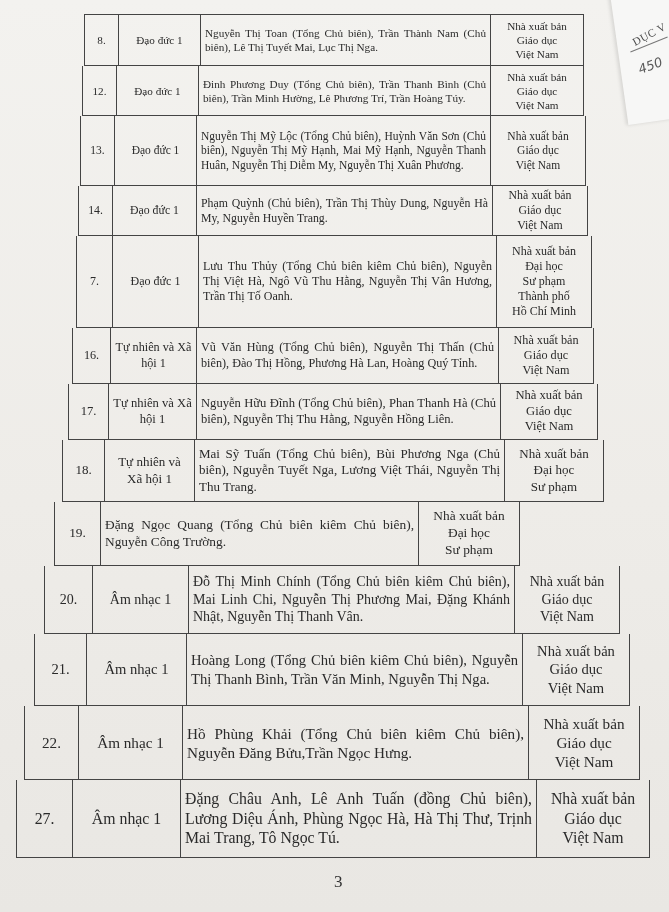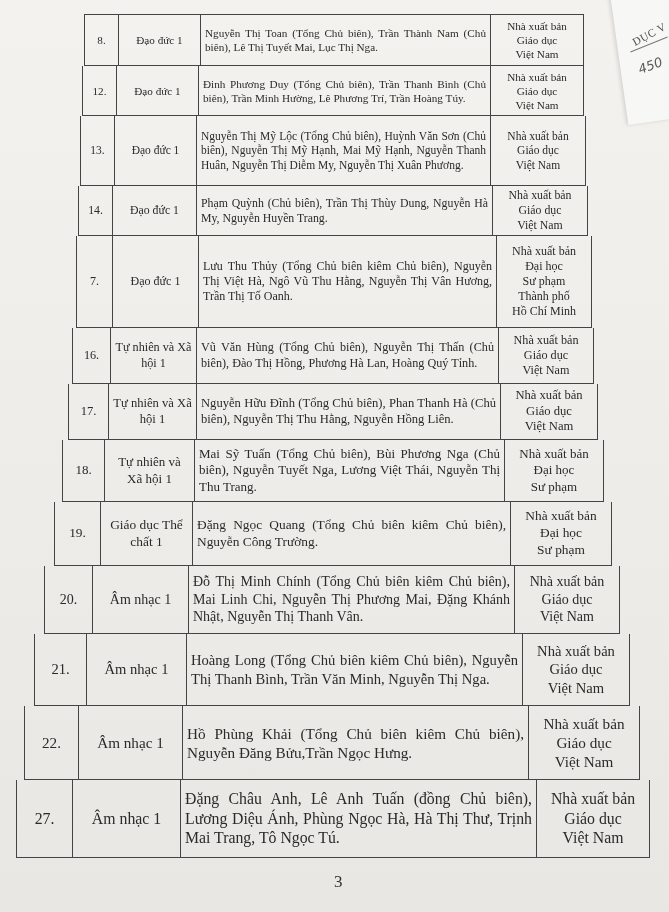--- a/index.html
+++ b/index.html
@@ -173,21 +173,20 @@
         <div class="cell c-subj" style="width: 90px;">Tự nhiên và Xã hội 1</div>
         <div class="cell c-auth" style="width: 310px;">Mai Sỹ Tuấn (Tổng Chủ biên), Bùi Phương Nga (Chủ biên), Nguyễn Tuyết Nga, Lương Việt Thái, Nguyễn Thị Thu Trang.</div>
         <div class="cell c-pub" style="width: 98px;">
           <span>Nhà xuất bản</span>
           <span>Đại học</span>
           <span>Sư phạm</span>
         </div>
       </div>
       <div class="row" style="left: 54px; top: 502px; height: 64px; font-size: 13.4px;">
         <div class="cell c-num" style="width: 46px; text-align: right;">19.</div>
-        <div class="cell c-subj" style="width: 92px;">Giáo dục Thể chất 1</div>
         <div class="cell c-auth" style="width: 318px;">Đặng Ngọc Quang (Tổng Chủ biên kiêm Chủ biên), Nguyễn Công Trường.</div>
         <div class="cell c-pub" style="width: 100px;">
           <span>Nhà xuất bản</span>
           <span>Đại học</span>
           <span>Sư phạm</span>
         </div>
       </div>
       <div class="row" style="left: 44px; top: 566px; height: 68px; font-size: 14px;">
         <div class="cell c-num" style="width: 48px;">20.</div>
         <div class="cell c-subj" style="width: 96px;">Âm nhạc 1</div>

